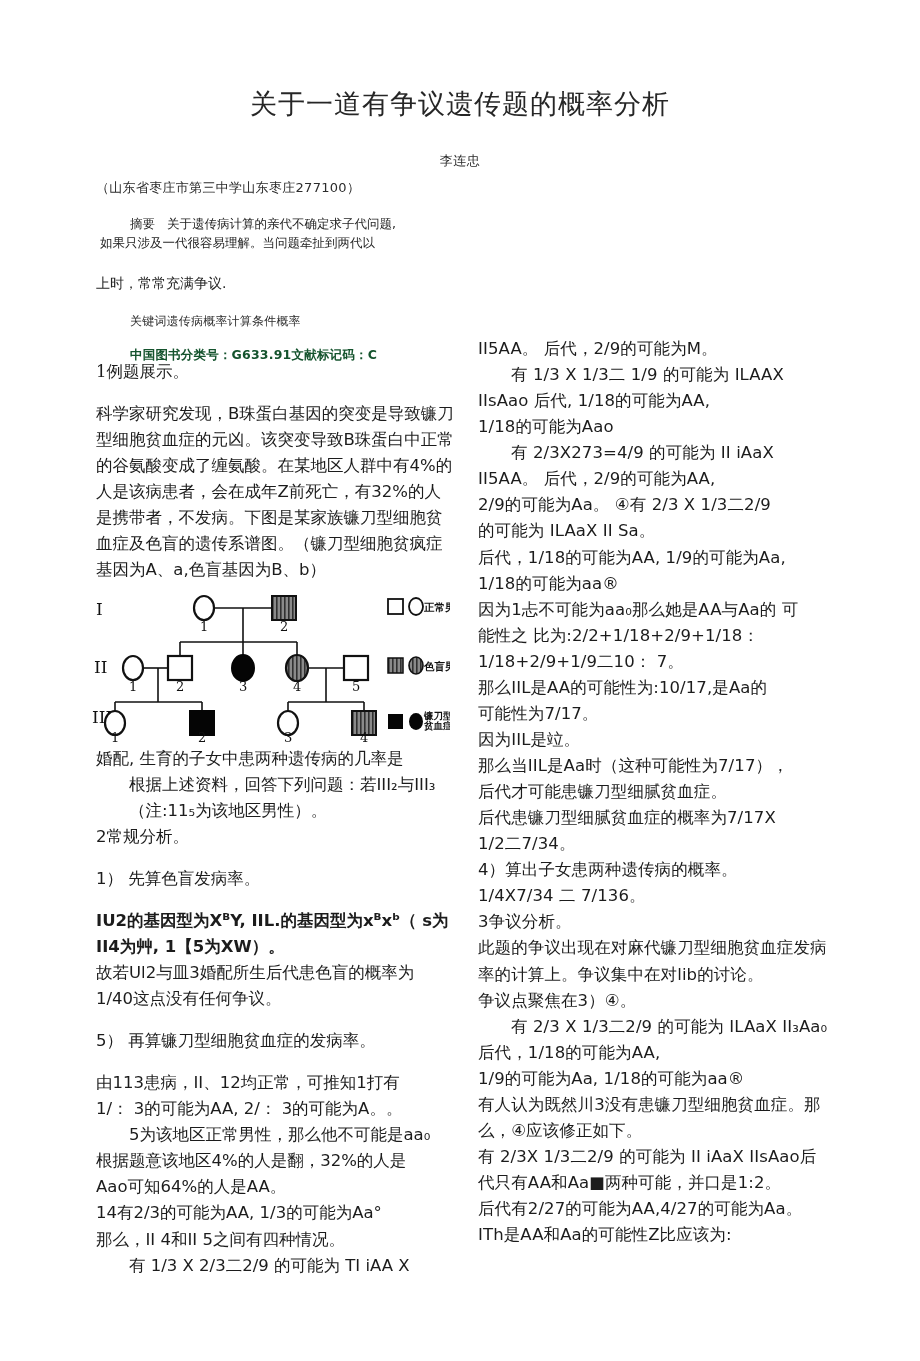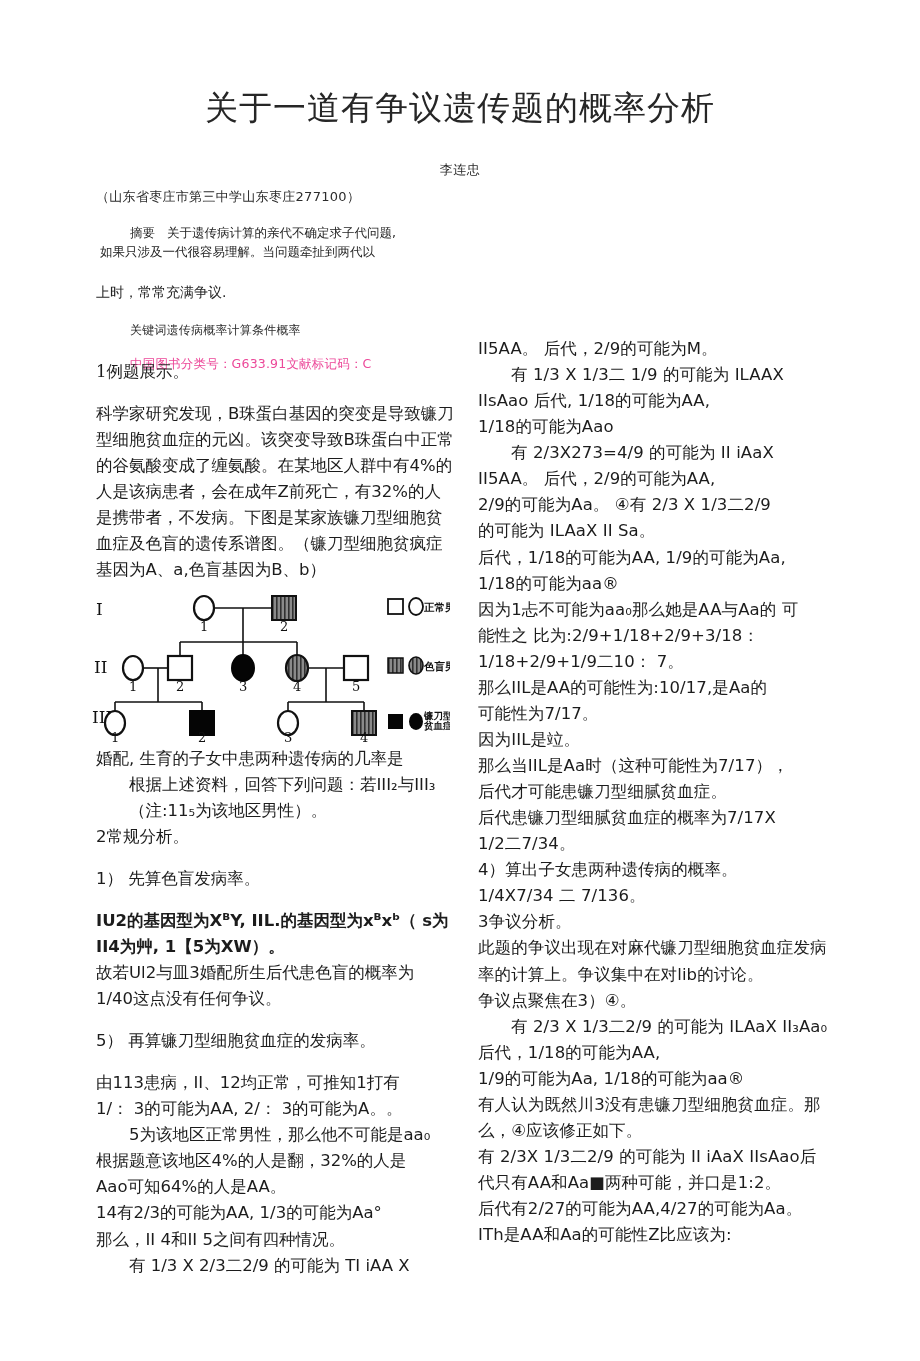--- a/index.html
+++ b/index.html
@@ -19,21 +19,21 @@
     position: relative;
     width: 920px;
     height: 1361px;
     box-sizing: border-box;
     padding: 0 96px;
   }
 
   
   .doc-title {
     text-align: center;
-    font-size: 33px;
+    font-size: 27px;
     font-weight: 400;
     letter-spacing: 1px;
     color: #262626;
     margin: 0;
     padding-top: 86px;
     font-family: "DejaVu Sans", "Liberation Sans", sans-serif;
   }
   .author {
     text-align: center;
     font-size: 13px;
@@ -70,24 +70,25 @@
   }
   .keywords {
     font-size: 12px;
     color: #2d2d2d;
     margin-top: 19px;
     padding-left: 34px;
     letter-spacing: 0.2px;
   }
   .clc {
     font-size: 12.5px;
-    color: #ec4899;
+    color: #14532d;
     margin-top: 17px;
     padding-left: 34px;
     letter-spacing: 0.2px;
+    font-weight: bold;
   }
 
   
   .columns {
     display: flex;
     position: absolute;
     top: 336px;
     left: 96px;
     right: 84px;
     width: 740px;
@@ -261,21 +262,21 @@
       <div class="p indent">有 1/3 X 1/3二 1/9 的可能为 ILAAX</div>
       <div class="p">IIsAao 后代, 1/18的可能为AA,</div>
       <div class="p">1/18的可能为Aao</div>
       <div class="p indent">有 2/3X273=4/9 的可能为 II iAaX</div>
       <div class="p">II5AA。 后代，2/9的可能为AA,</div>
       <div class="p">2/9的可能为Aa。 ④有 2/3 X 1/3二2/9</div>
       <div class="p">的可能为 ILAaX II Sa。</div>
       <div class="p">后代，1/18的可能为AA, 1/9的可能为Aa,</div>
       <div class="p">1/18的可能为aa®</div>
       <div class="p">因为1忐不可能为aa₀那么她是AA与Aa的 可</div>
-      <div class="p">能性之 比为:2/9+1/18+2/9+3/18：</div>
+      <div class="p">能性之 比为:2/2+1/18+2/9+1/18：</div>
       <div class="p">1/18+2/9+1/9二10： 7。</div>
       <div class="p">那么IIL是AA的可能性为:10/17,是Aa的</div>
       <div class="p">可能性为7/17。</div>
       <div class="p">因为IIL是竝。</div>
       <div class="p">那么当IIL是Aa时（这种可能性为7/17），</div>
       <div class="p">后代才可能患镰刀型细腻贫血症。</div>
       <div class="p">后代患镰刀型细腻贫血症的概率为7/17X</div>
       <div class="p">1/2二7/34。</div>
       <div class="p">4）算出子女患两种遗传病的概率。</div>
       <div class="p">1/4X7/34 二 7/136。</div>

